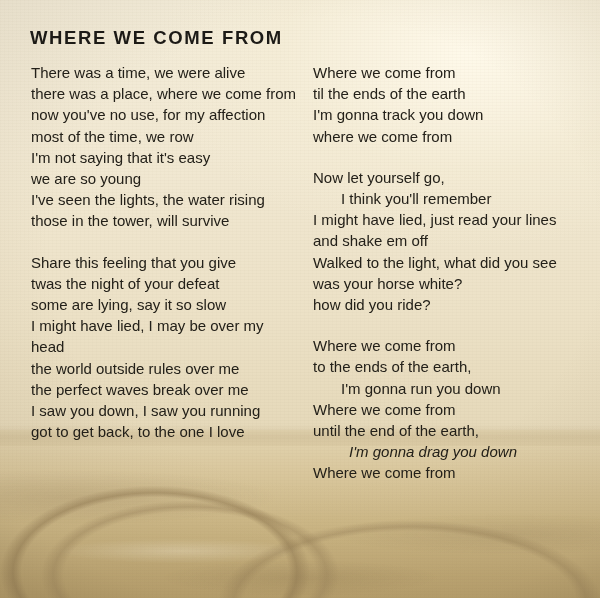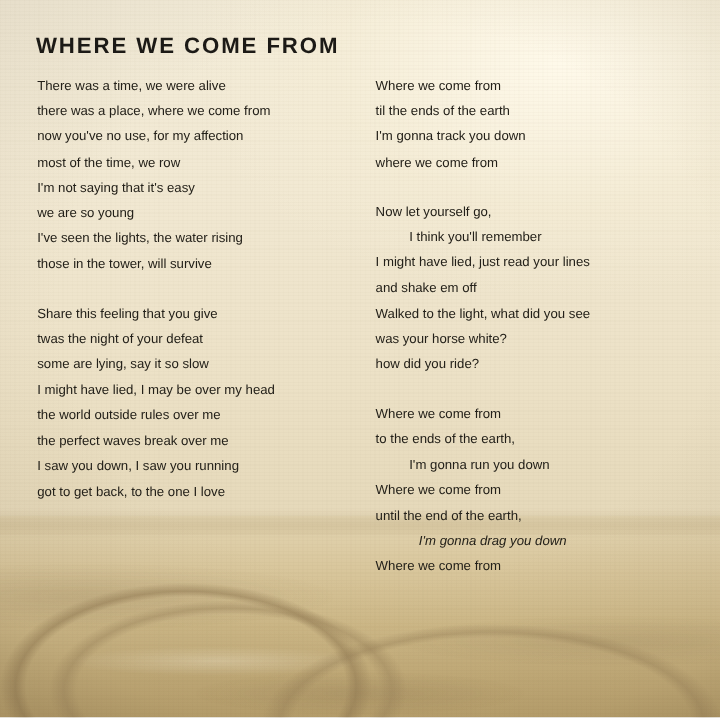--- a/index.html
+++ b/index.html
@@ -102,21 +102,21 @@
     top: 27px;
     font-size: 18.5px;
     font-weight: bold;
     letter-spacing: 1.6px;
     color: #1c1a16;
     font-family: "Liberation Sans", sans-serif;
   }
   .col {
     position: absolute;
     color: #232019;
-    font-size: 11px;
+    font-size: 15px;
     line-height: 21.2px;
     font-family: "Liberation Sans", sans-serif;
     white-space: pre-wrap;
   }
   .col-left {
     left: 31px;
     top: 62px;
     width: 270px;
   }
   .col-right {

